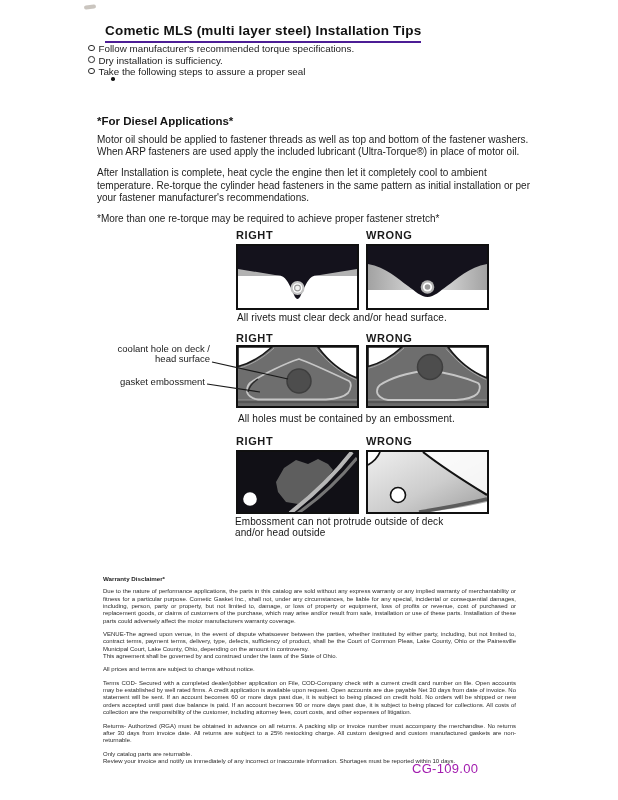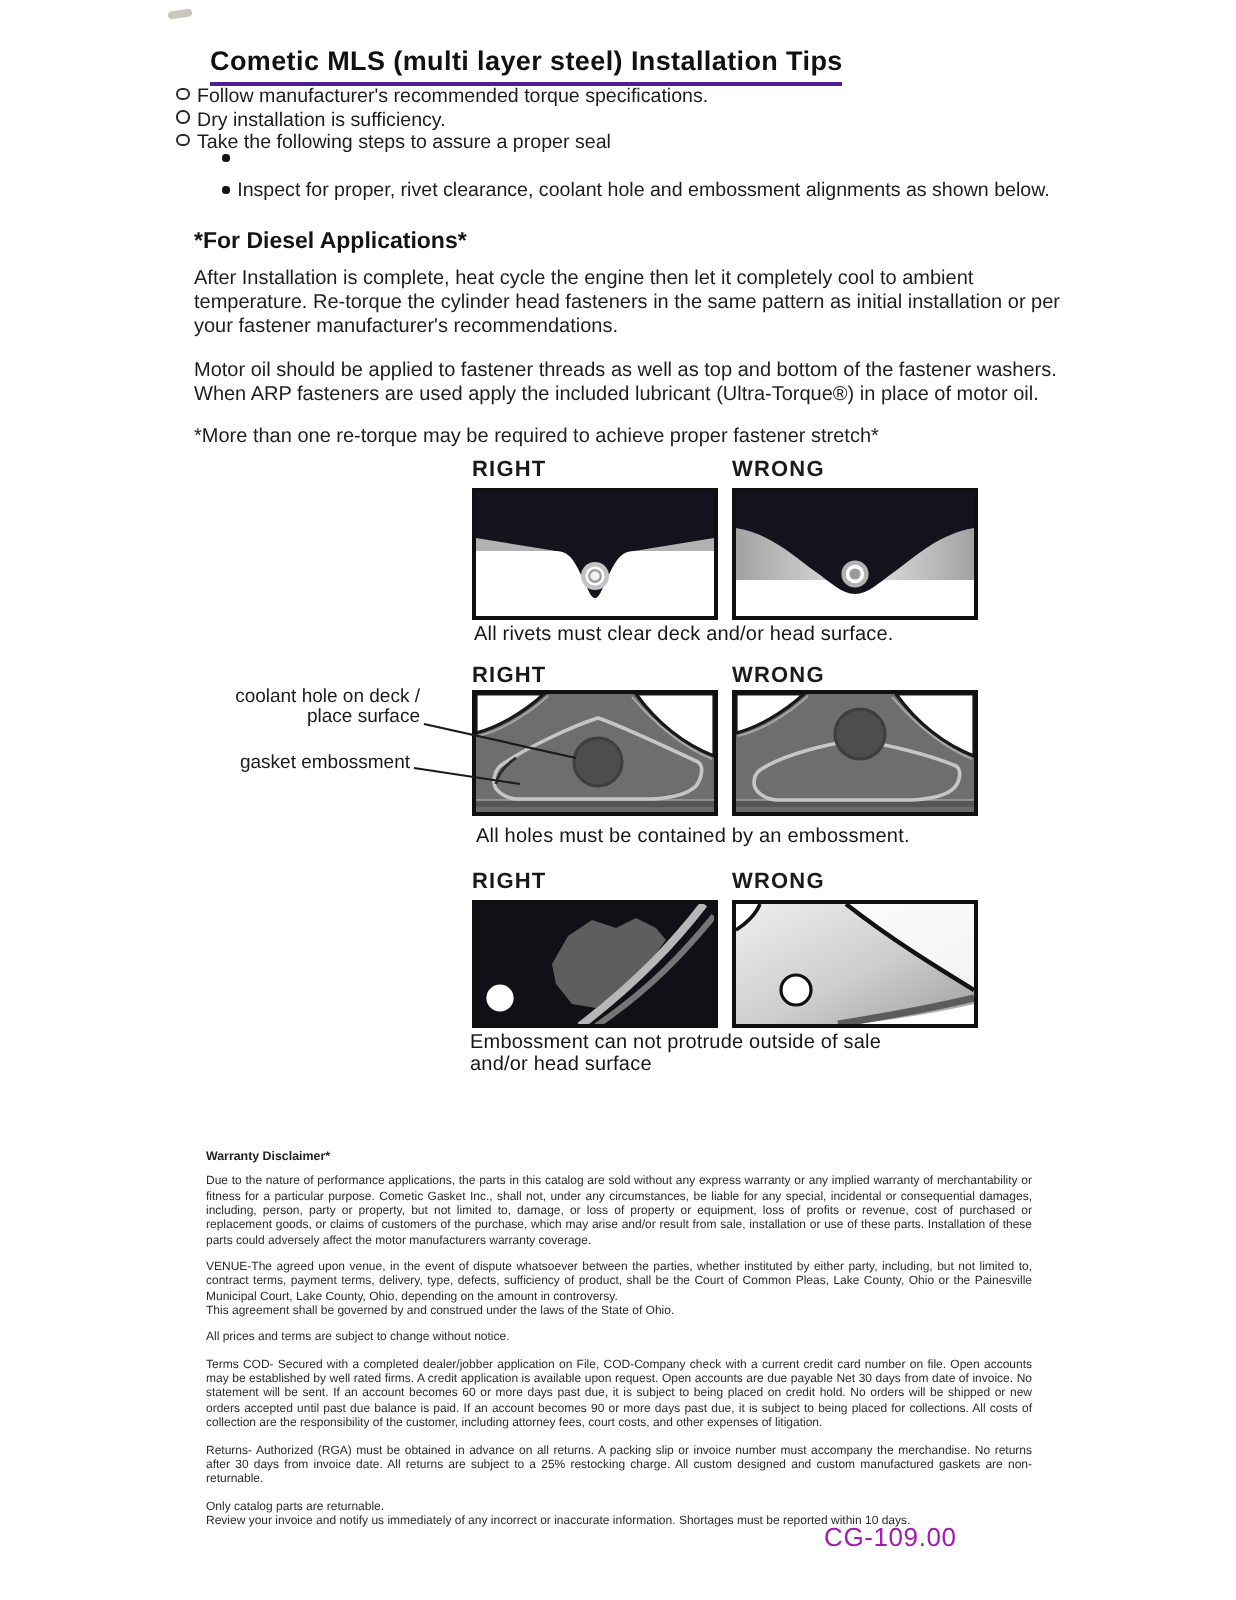--- a/index.html
+++ b/index.html
@@ -64,30 +64,26 @@
       <span class="b-circle"></span>
       <span>Dry installation is sufficiency.</span>
     </div>
   <div class="tip-row">
       <span class="b-circle"></span>
       <span>Take the following steps to assure a proper seal</span>
     </div>
   <div class="tip-row sub">
       <span class="b-dot"></span>
     </div>
-  <div class="tip-row sub">
-      <span class="b-dot"></span>
-      <span>Inspect for proper, rivet clearance, coolant hole and embossment alignments as shown below.</span>
-    </div>
 </div>
 
 <div class="abs diesel">
   <h2>*For Diesel Applications*</h2>
+  <p>Motor oil should be applied to fastener threads as well as top and bottom of the fastener washers. When ARP fasteners are used apply the included lubricant (Ultra-Torque®) in place of motor oil.</p>
   <p>After Installation is complete, heat cycle the engine then let it completely cool to ambient temperature. Re-torque the cylinder head fasteners in the same pattern as initial installation or per your fastener manufacturer's recommendations.</p>
-  <p>Motor oil should be applied to fastener threads as well as top and bottom of the fastener washers. When ARP fasteners are used apply the included lubricant (Ultra-Torque®) in place of motor oil.</p>
   <p class="note">*More than one re-torque may be required to achieve proper fastener stretch*</p>
 </div>
 
 <div class="abs rw-label" style="left:236px;top:229px;">RIGHT</div>
 <div class="abs rw-label" style="left:366px;top:229px;">WRONG</div>
 
 <div class="abs panel" style="left:236px;top:244px;">
   <svg viewBox="0 0 123 66" width="123" height="66">
     <rect width="123" height="66" fill="#14121c"></rect>
     <polygon points="2,25 42,31.5 2,31.5" fill="#b2b2b2"></polygon>
@@ -122,21 +118,21 @@
     <circle cx="61.5" cy="43" r="2.8" fill="#9a9a9a"></circle>
     <rect x="1" y="1" width="121" height="64" fill="none" stroke="#101010" stroke-width="2"></rect>
   </svg>
 </div>
 
 <div class="abs caption" style="left:237px;top:312px;">All rivets must clear deck and/or head surface.</div>
 
 <div class="abs rw-label" style="left:236px;top:332px;">RIGHT</div>
 <div class="abs rw-label" style="left:366px;top:332px;">WRONG</div>
 
-<div class="abs anno" style="left:100px;top:344px;width:110px;">coolant hole on deck / place surface</div>
+<div class="abs anno" style="left:100px;top:344px;width:110px;">coolant hole on deck / head surface</div>
 <div class="abs anno" style="left:95px;top:377px;width:110px;">gasket embossment</div>
 
 <div class="abs panel" style="left:236px;top:345px;">
   <svg viewBox="0 0 123 63" width="123" height="63">
     <rect width="123" height="63" fill="#6e6e6e"></rect>
     <rect x="2" y="55" width="119" height="3.5" fill="#565656"></rect>
     <rect x="2" y="58.5" width="119" height="3.5" fill="#6a6a6a"></rect>
     <line x1="2" y1="55" x2="121" y2="55" stroke="#a2a2a2" stroke-width="0.8"></line>
     <path d="M2,2 L36,2 C25,12 12,19 2,21.5 Z" fill="#ffffff" stroke="#181818" stroke-width="1.6"></path>
     <path d="M82,2 L121,2 L121,33 C103,26 90,13 82,2 Z" fill="#ffffff" stroke="#181818" stroke-width="1.6"></path>
@@ -200,21 +196,21 @@
     <path d="M57,2 L121,2 L121,44 C103,33 80,20 57,2 Z" fill="#ffffff" opacity="0.85"></path>
     <path d="M2,14 C8,10 12,6 14,2 L2,2 Z" fill="#ffffff"></path>
     <path d="M14,2 C12,7 7,12 2,15" fill="none" stroke="#121212" stroke-width="1.8"></path>
     <path d="M57,2 C80,20 103,34 121,45" fill="none" stroke="#121212" stroke-width="2.2"></path>
     <path d="M121,49 C96,55 72,59 53,62" fill="none" stroke="#5c5c5c" stroke-width="3.5"></path>
     <circle cx="32" cy="45" r="7.5" fill="#ffffff" stroke="#111111" stroke-width="1.6"></circle>
     <rect x="1" y="1" width="121" height="62" fill="none" stroke="#101010" stroke-width="2"></rect>
   </svg>
 </div>
 
-<div class="abs caption wrap" style="left:235px;top:516px;">Embossment can not protrude outside of sale and/or head surface</div>
+<div class="abs caption wrap" style="left:235px;top:516px;">Embossment can not protrude outside of deck and/or head outside</div>
 
 <div class="abs warranty">
   <h3>Warranty Disclaimer*</h3>
   <p>Due to the nature of performance applications, the parts in this catalog are sold without any express warranty or any implied warranty of merchantability or fitness for a particular purpose.  Cometic Gasket Inc., shall not, under any circumstances, be liable for any special, incidental or consequential damages, including, person, party or property, but not limited to, damage, or loss of property or equipment, loss of profits or revenue, cost of purchased or replacement goods, or claims of customers of the purchase, which may arise and/or result from sale, installation or use of these parts.  Installation of these parts could adversely affect the motor manufacturers warranty coverage.</p>
   <p class="tight">VENUE-The agreed upon venue, in the event of dispute whatsoever between the parties, whether instituted by either party, including, but not limited to, contract terms, payment terms, delivery, type, defects, sufficiency of product, shall be the Court of Common Pleas, Lake County, Ohio or the Painesville Municipal Court, Lake County, Ohio, depending on the amount in controversy.</p>
   <p>This agreement shall be governed by and construed under the laws of the State of Ohio.</p>
   <p>All prices and terms are subject to change without notice.</p>
   <p>Terms COD- Secured with a completed dealer/jobber application on File, COD-Company check with a current credit card number on file.  Open accounts may be established by well rated firms.  A credit application is available upon request.  Open accounts are due payable Net 30 days from date of invoice.  No statement will be sent.  If an account becomes 60 or more days past due, it is subject to being placed on credit hold.  No orders will be shipped or new orders accepted until past due balance is paid.  If an account becomes 90 or more days past due, it is subject to being placed for collections.  All costs of collection are the responsibility of the customer, including attorney fees, court costs, and other expenses of litigation.</p>
   <p>Returns- Authorized (RGA) must be obtained in advance on all returns.  A packing slip or invoice number must accompany the merchandise.  No returns after 30 days from invoice date.  All returns are subject to a 25% restocking charge.  All custom designed and custom manufactured gaskets are non-returnable.</p>
   <p class="tight">Only catalog parts are returnable.</p>

